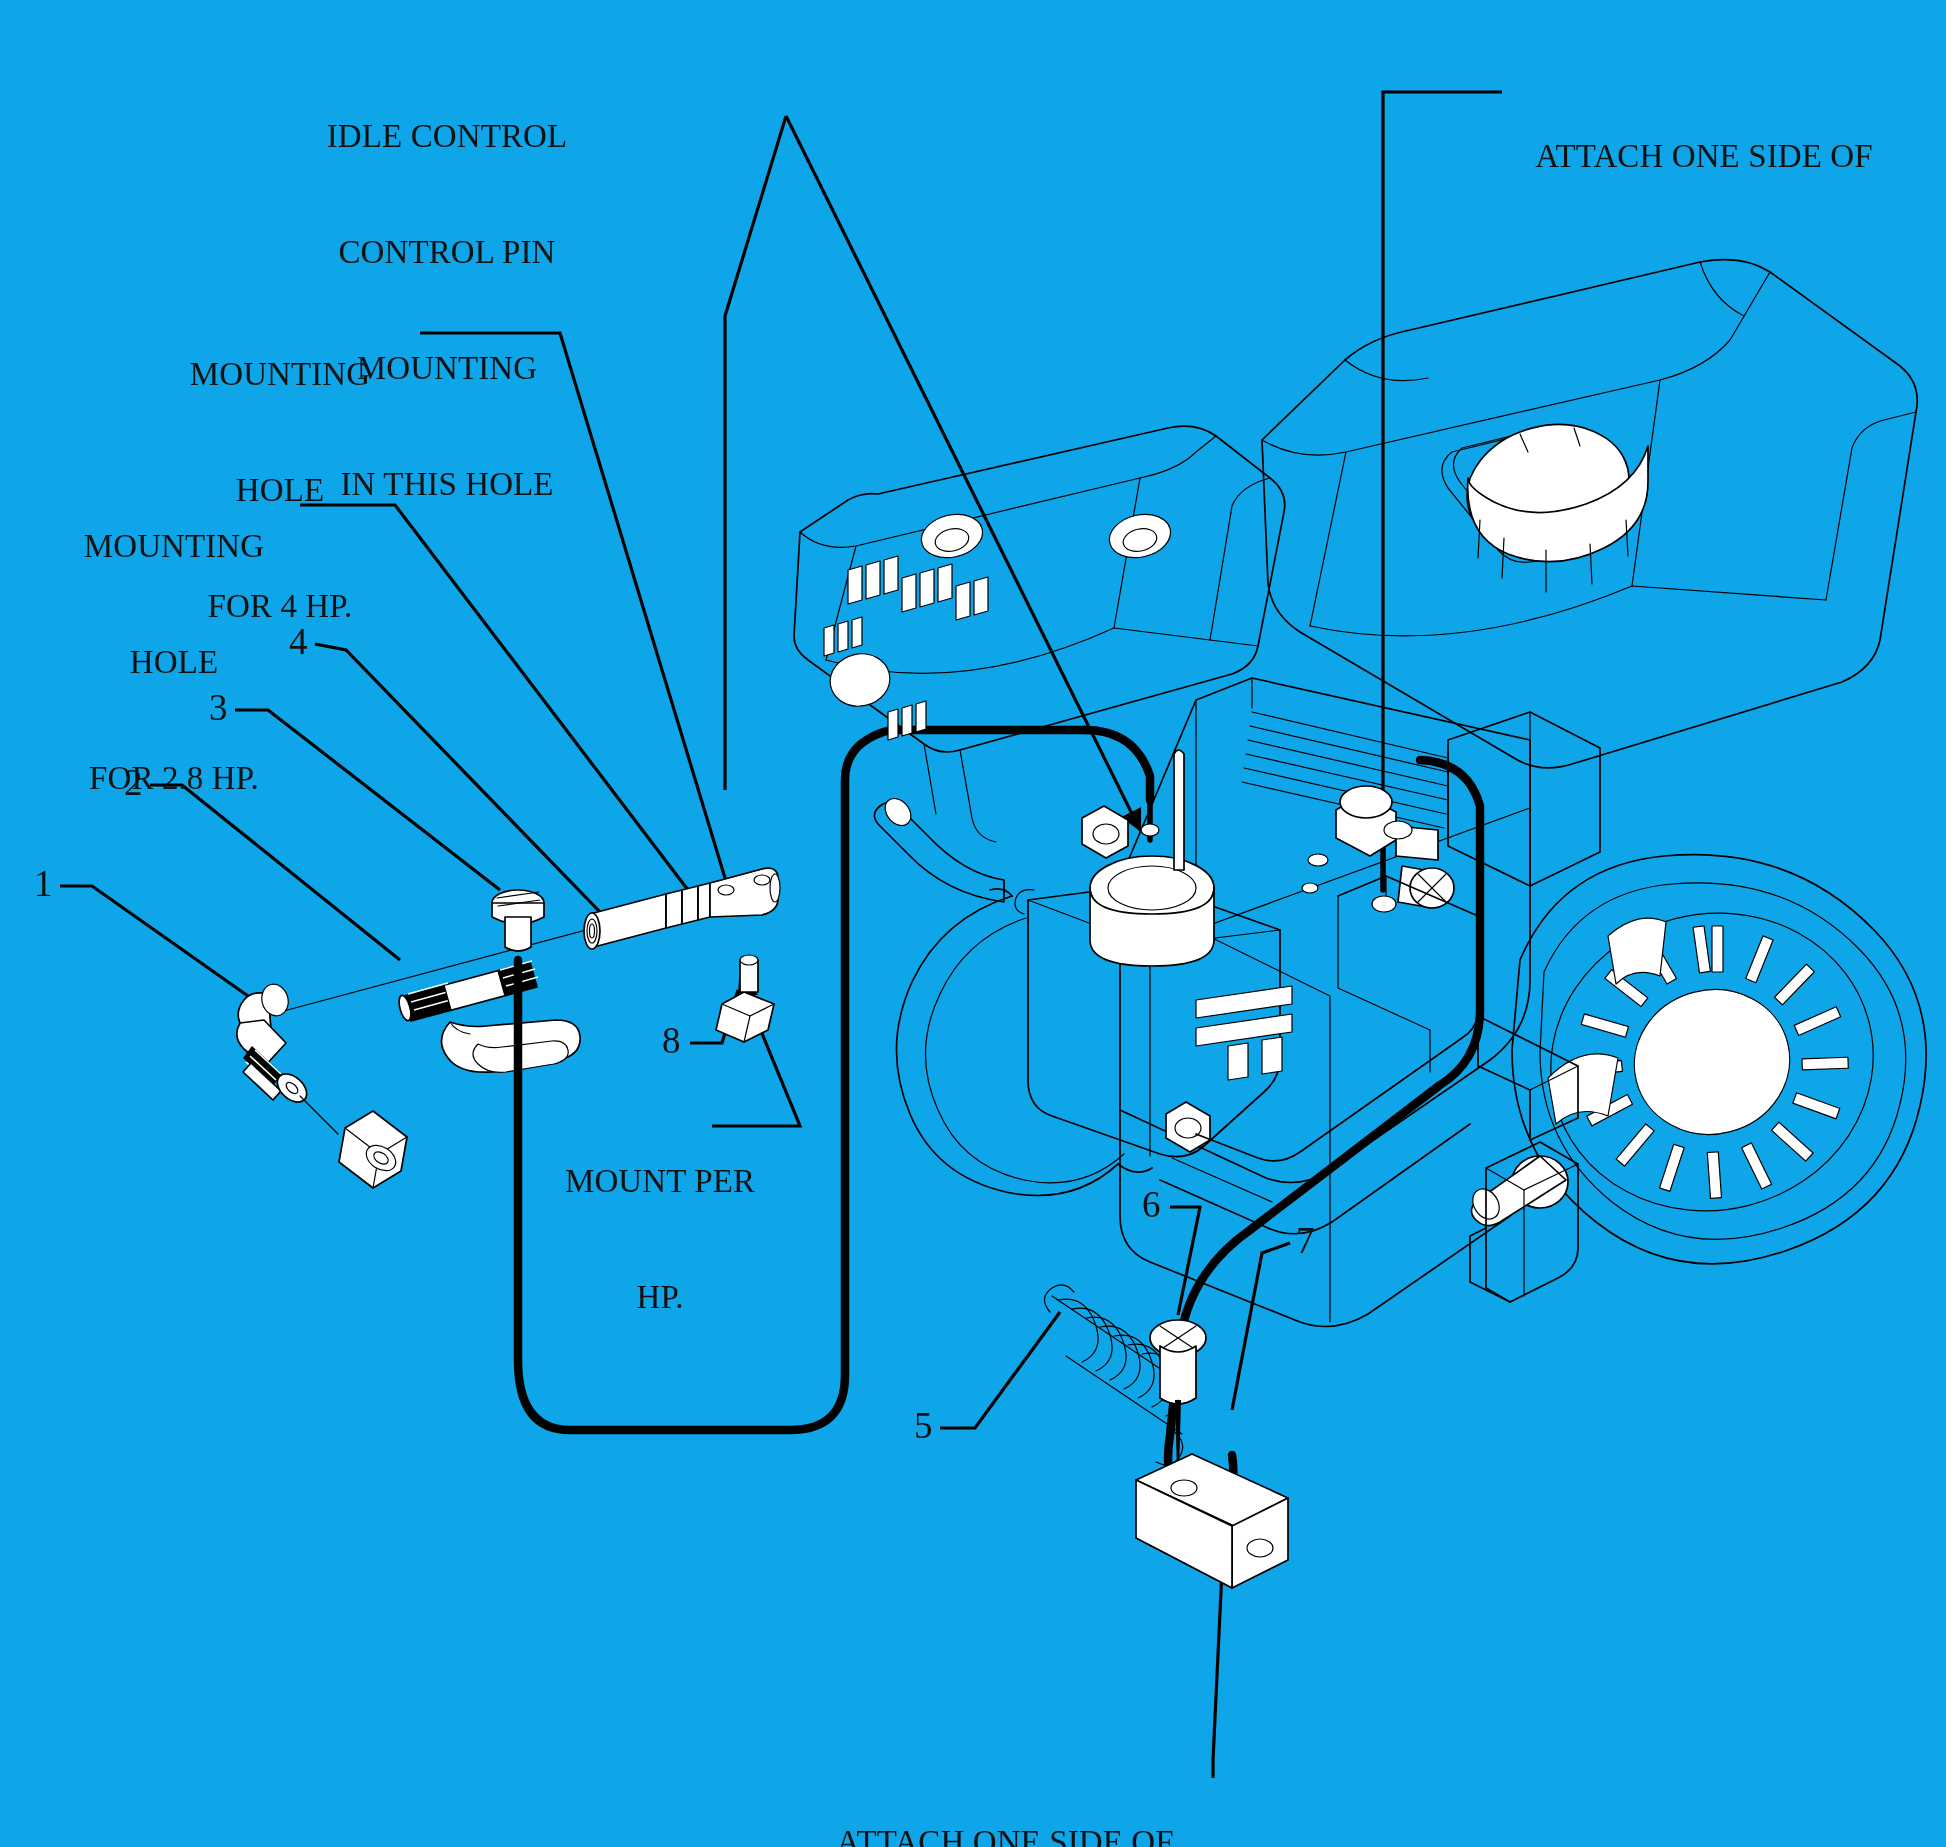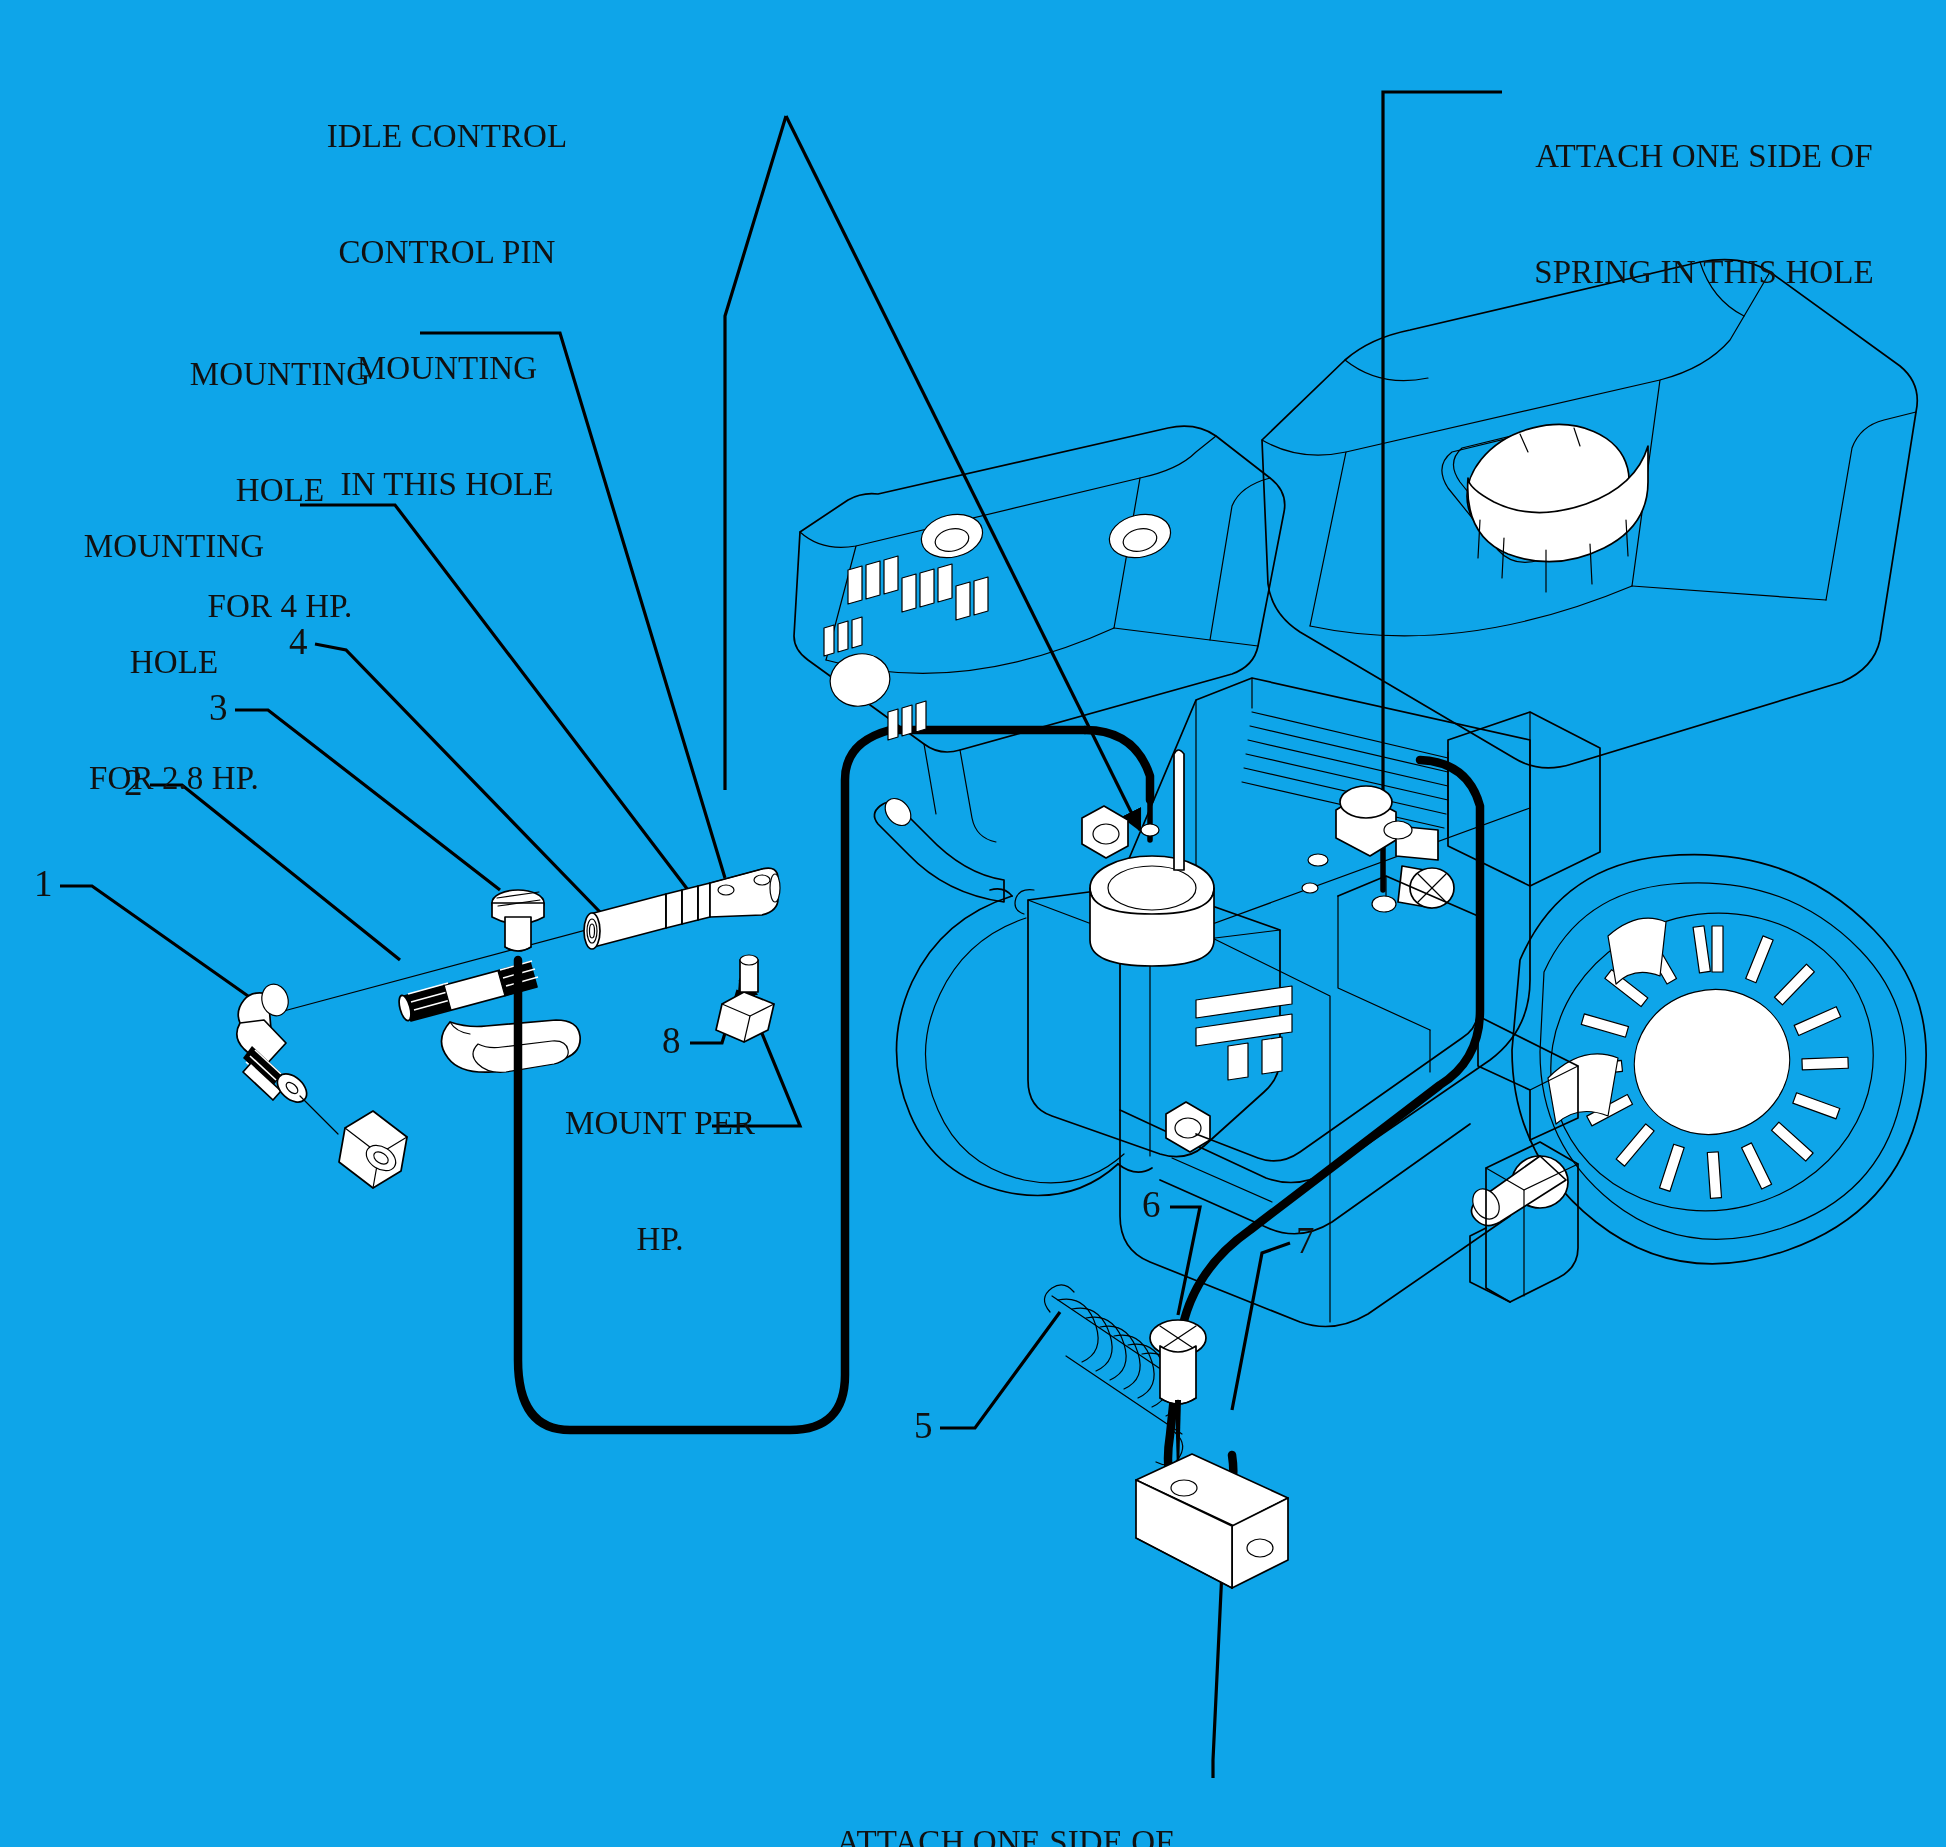--- a/index.html
+++ b/index.html
@@ -453,29 +453,28 @@
 </div>
 
 <div class="lbl big ctr" style="left:34px;top:450px;width:280px;">
   <div>MOUNTING</div>
   <div>HOLE</div>
   <div>FOR 2.8 HP.</div>
 </div>
 
 <div class="lbl big ctr" style="left:1494px;top:60px;width:420px;">
   <div>ATTACH ONE SIDE OF</div>
-  <div>SPRING IN THIS HOLE</div>
 </div>
 
 <div class="lbl big ctr" style="left:795px;top:1746px;width:420px;">
   <div>ATTACH ONE SIDE OF</div>
   
 </div>
 
-<div class="lbl big ctr" style="left:540px;top:1027px;width:240px;">
+<div class="lbl big ctr" style="left:540px;top:1085px;width:240px;">
   <div>MOUNT PER</div>
   <div>HP.</div>
 </div>
 
 <div class="lbl num" style="left:34px;top:862px;">1</div>
 <div class="lbl num" style="left:124px;top:761px;">2</div>
 <div class="lbl num" style="left:209px;top:686px;">3</div>
 <div class="lbl num" style="left:289px;top:620px;">4</div>
 <div class="lbl num" style="left:914px;top:1404px;">5</div>
 <div class="lbl num" style="left:1142px;top:1183px;">6</div>

